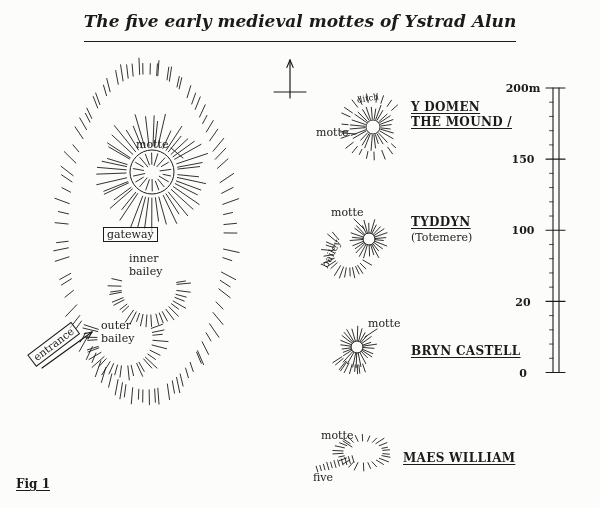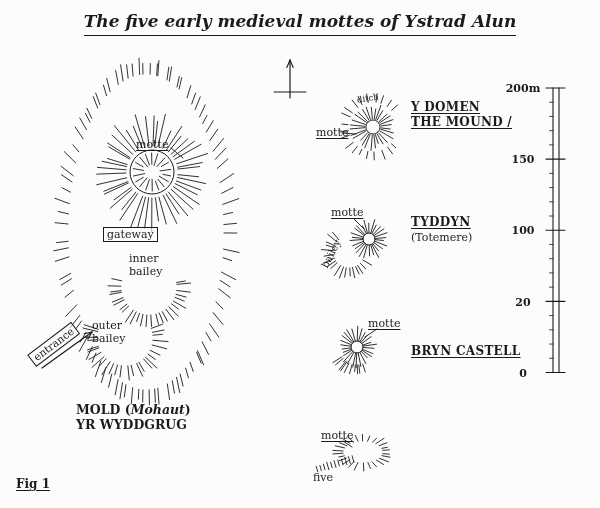--- a/index.html
+++ b/index.html
@@ -2,22 +2,22 @@
 <html><head>
 <meta charset="utf-8">
 <style>
   *{margin:0;padding:0;box-sizing:border-box}
   html,body{background:#ffffff}
   #fig{position:relative;width:600px;height:508px;background:#fcfcfa;
        font-family:"DejaVu Serif",serif;color:#1b1b1b;overflow:hidden}
   #figure-svg{position:absolute;left:0;top:0;width:600px;height:508px}
   .lbl{position:absolute;font-size:11px;line-height:1.2;white-space:nowrap;color:#1b1b1b}
   .title{left:0;right:0;top:11px;text-align:center;font-style:italic;font-weight:bold;font-size:17px}
-  .title span{border-bottom:1.4px solid #1b1b1b;padding-bottom:4px}
-  .mlab{font-size:11px;text-decoration:underline;text-underline-offset:2px}
+  .title span{border-bottom:1.4px solid #1b1b1b;padding-bottom:10px}
+  .mlab{font-size:11px;text-underline-offset:2px}
   .name{font-weight:bold;font-size:12px;letter-spacing:.3px}
   .name div{text-decoration:underline;text-underline-offset:2px;line-height:15px}
   .subname{font-size:11px}
   .boxed{border:1px solid #1b1b1b;padding:0 3px;background:rgba(252,252,250,.6)}
   .twolines{text-align:left;width:46px;white-space:normal;line-height:13px}
   .rot-entrance{transform:rotate(-37deg);transform-origin:left bottom;font-size:10.5px}
   .rot-bailey{transform:rotate(-63deg);transform-origin:left bottom;font-size:10px}
   .rot-ditch{transform:rotate(-10deg);transform-origin:left bottom;font-size:8.5px}
   .caption{font-weight:bold;font-size:12.5px;line-height:15px}
   .caption .it{font-style:italic}
@@ -456,29 +456,25 @@
   <div class="lbl title">
     <span>The five early medieval mottes of Ystrad Alun</span>
   </div>
 
   <div class="lbl mlab" style="left:136px;top:138px">motte</div>
   <div class="lbl boxed" style="left:103px;top:227px">gateway</div>
   <div class="lbl twolines" style="left:129px;top:252px">
     <div>inner</div>
     <div>bailey</div>
   </div>
-  <div class="lbl twolines" style="left:92px;top:319px">
+  <div class="lbl twolines" style="left:101px;top:319px">
     <div>outer</div>
     <div>bailey</div>
   </div>
   <div class="lbl boxed rot-entrance" style="left:36px;top:352px">entrance</div>
-  <div class="lbl caption" style="left:76px;top:402px">
-    <div><span>MOLD (</span><span class="it">Mohaut</span><span>)</span></div>
-    <div>YR WYDDGRUG</div>
-  </div>
 
   <div class="lbl rot-ditch" style="left:358px;top:95px">ditch</div>
   <div class="lbl mlab" style="left:316px;top:126px">motte</div>
   <div class="lbl name" style="left:411px;top:100px">
     <div>Y DOMEN</div>
     <div>THE MOUND /</div>
   </div>
 
   <div class="lbl mlab" style="left:331px;top:206px">motte</div>
   <div class="lbl rot-bailey" style="left:330px;top:258px">bailey</div>
@@ -487,20 +483,23 @@
   </div>
   <div class="lbl subname" style="left:411px;top:231px">(Totemere)</div>
 
   <div class="lbl mlab" style="left:368px;top:317px">motte</div>
   <div class="lbl name" style="left:411px;top:344px">
     <div>BRYN CASTELL</div>
   </div>
 
   <div class="lbl mlab" style="left:321px;top:429px">motte</div>
   <div class="lbl" style="left:313px;top:471px">five</div>
+  <div class="lbl name" style="left:403px;top:451px">
+    <div>MAES WILLIAM</div>
+  </div>
 
   <div class="lbl scalelab" style="left:501px;top:82px">200m</div>
   <div class="lbl scalelab" style="left:501px;top:153px">150</div>
   <div class="lbl scalelab" style="left:501px;top:224px">100</div>
   <div class="lbl scalelab" style="left:501px;top:296px">20</div>
   <div class="lbl scalelab" style="left:501px;top:367px">0</div>
 
   <div class="lbl figlab" style="left:16px;top:477px">Fig 1</div>
 </div>
 

